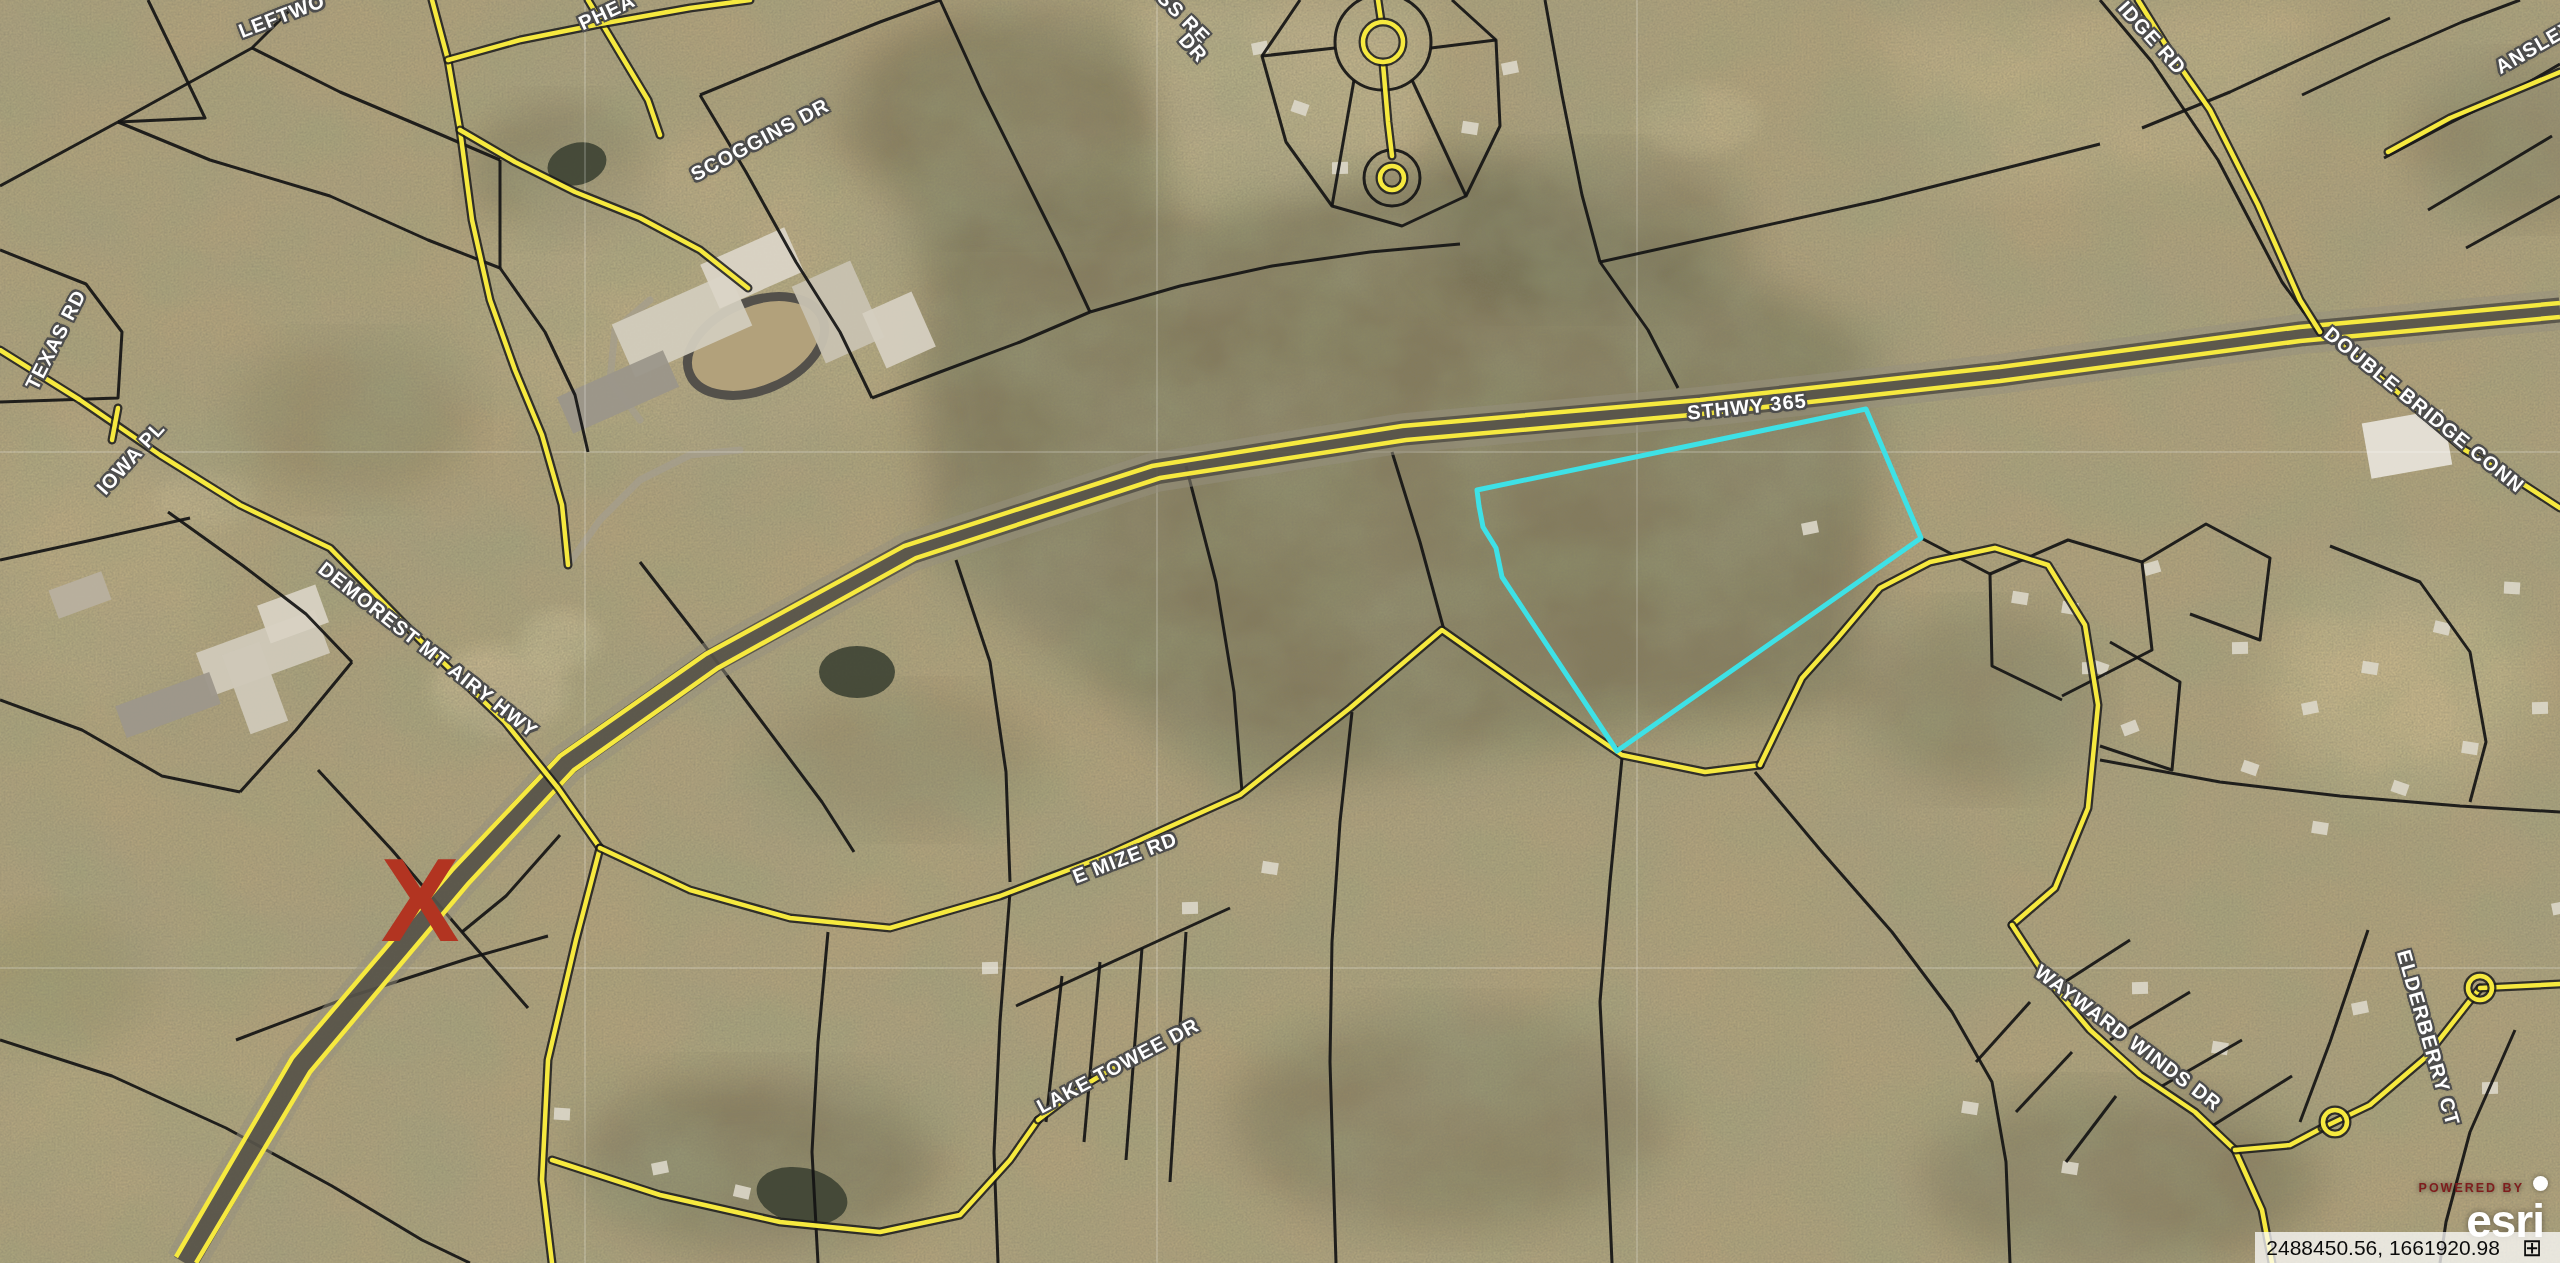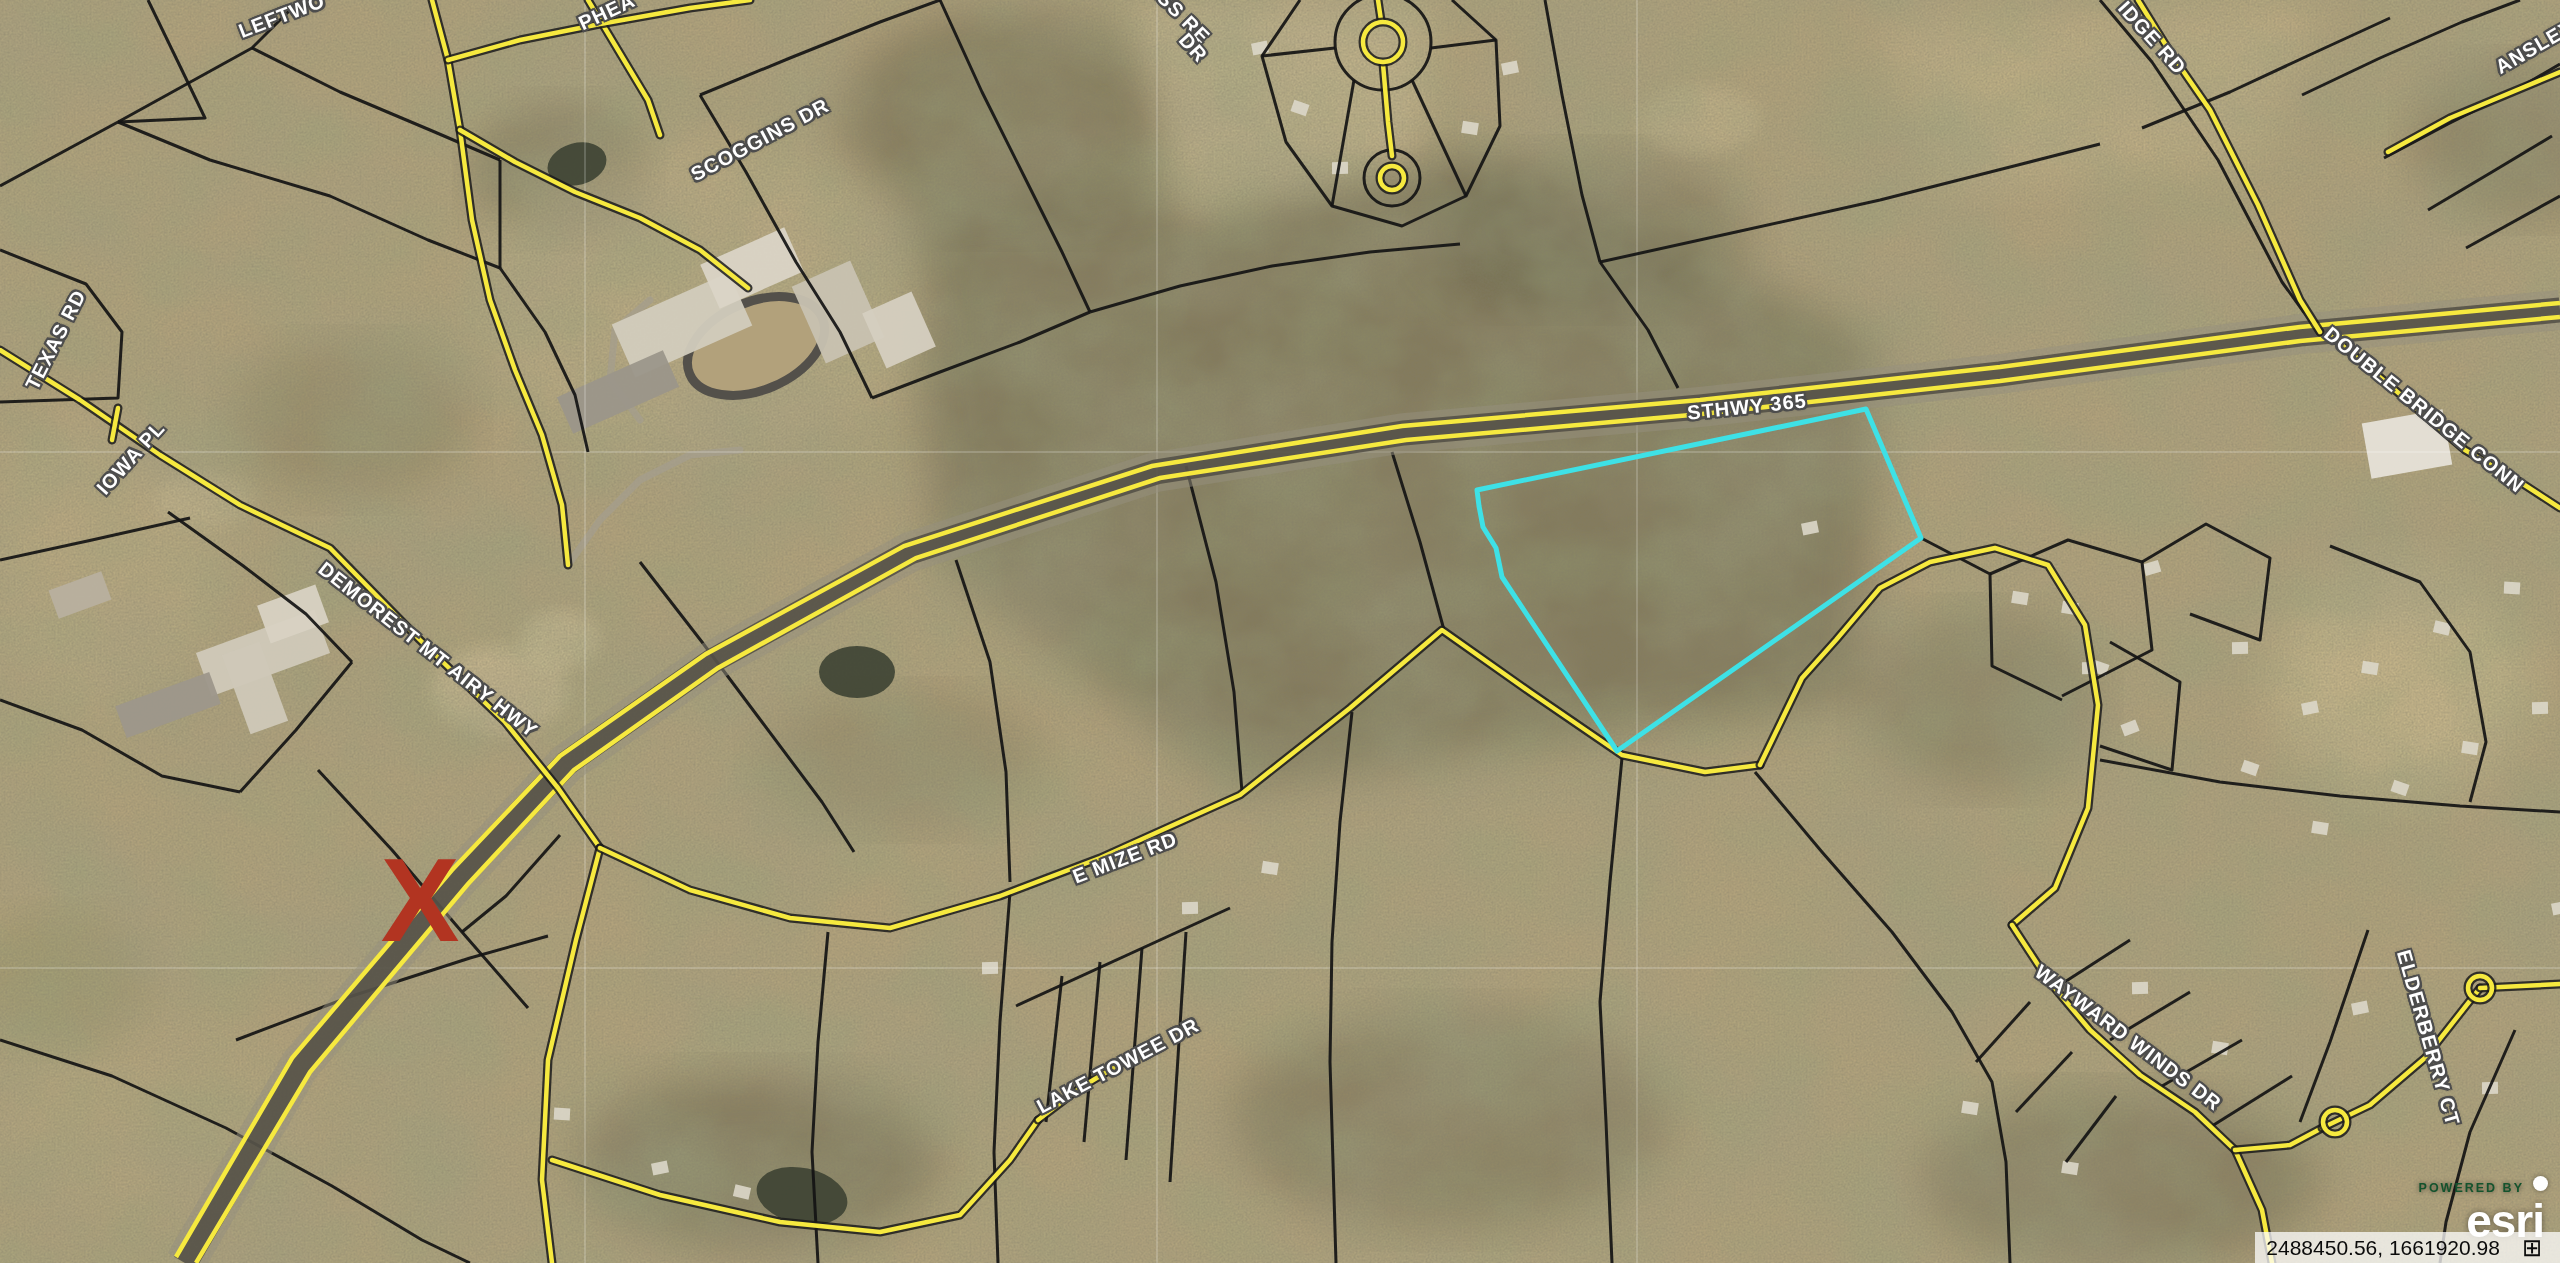--- a/index.html
+++ b/index.html
@@ -6,21 +6,21 @@
     font-family:"Liberation Sans","DejaVu Sans",sans-serif;}
   #viewport{position:absolute;inset:0;width:2560px;height:1263px;overflow:hidden;}
   #map-svg{position:absolute;left:0;top:0;}
   #overlay{position:absolute;left:0;top:0;width:2560px;height:1263px;pointer-events:none;}
   .road-label{position:absolute;color:#fff;font-weight:bold;font-size:20px;letter-spacing:1px;
     white-space:nowrap;transform-origin:center;
     text-shadow:-2px -2px 0 #4d4d4d,2px -2px 0 #4d4d4d,-2px 2px 0 #4d4d4d,2px 2px 0 #4d4d4d,
       0 -2px 0 #4d4d4d,0 2px 0 #4d4d4d,-2px 0 0 #4d4d4d,2px 0 0 #4d4d4d,0 0 4px rgba(40,40,40,.9);}
   #x-marker{position:absolute;font-weight:900;font-size:118px;line-height:1;
     transform:translate(-50%,-54%);font-family:"Liberation Sans",sans-serif;}
-  #esri-powered{position:absolute;right:36px;bottom:68px;color:#14532d;font-size:12.5px;font-weight:bold;
+  #esri-powered{position:absolute;right:36px;bottom:68px;color:#7f1d1d;font-size:12.5px;font-weight:bold;
     letter-spacing:2px;text-shadow:0 0 5px rgba(0,0,0,.55);}
   #esri-brand{position:absolute;right:16px;bottom:22px;color:#fff;font-size:46px;font-weight:bold;
     letter-spacing:-1px;line-height:.85;text-shadow:0 0 6px rgba(0,0,0,.45);}
   #esri-dot{position:absolute;right:12px;bottom:72px;width:15px;height:15px;border-radius:50%;
     background:#fff;box-shadow:0 0 5px rgba(0,0,0,.4);}
   #coord-bar{position:absolute;left:2255px;top:1232px;width:305px;height:31px;
     background:rgba(255,255,255,.74);display:flex;align-items:center;justify-content:flex-end;
     gap:22px;padding-right:18px;box-sizing:border-box;pointer-events:auto;}
   #coord-text{color:#0b0b0b;font-size:21px;}
   #coord-zoom-icon{color:#0b0b0b;font-size:24px;line-height:1;cursor:pointer;}

